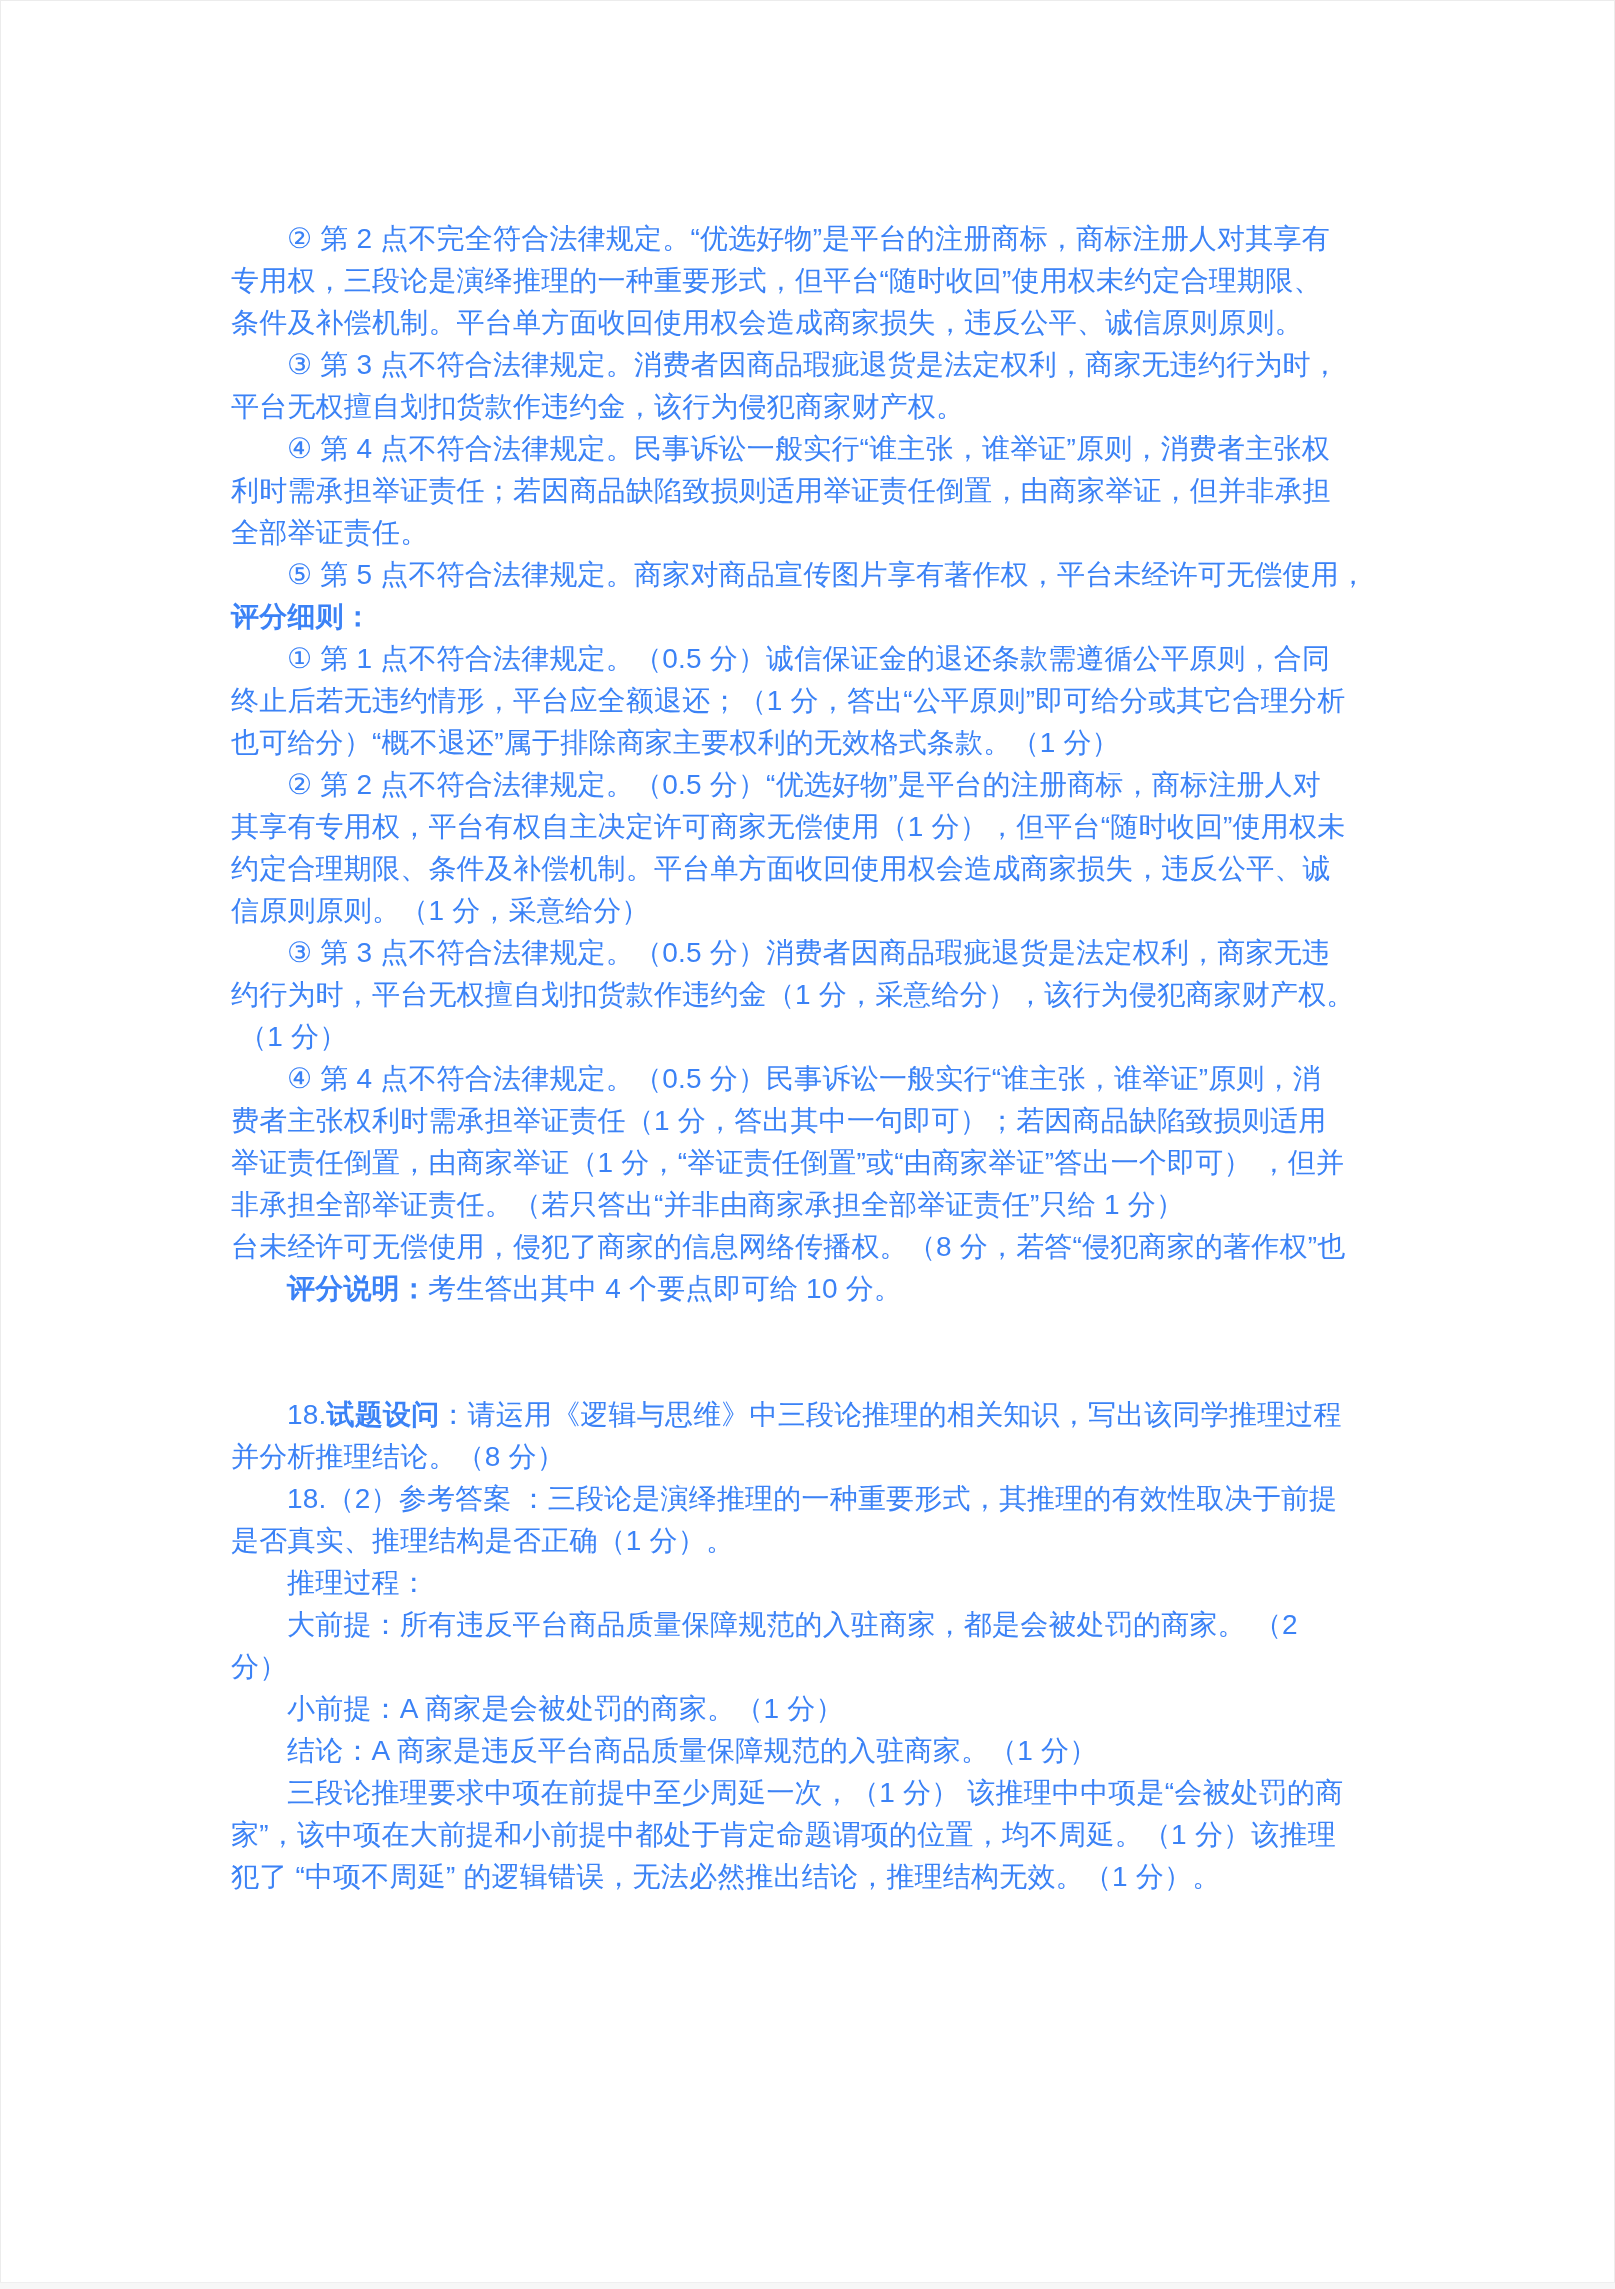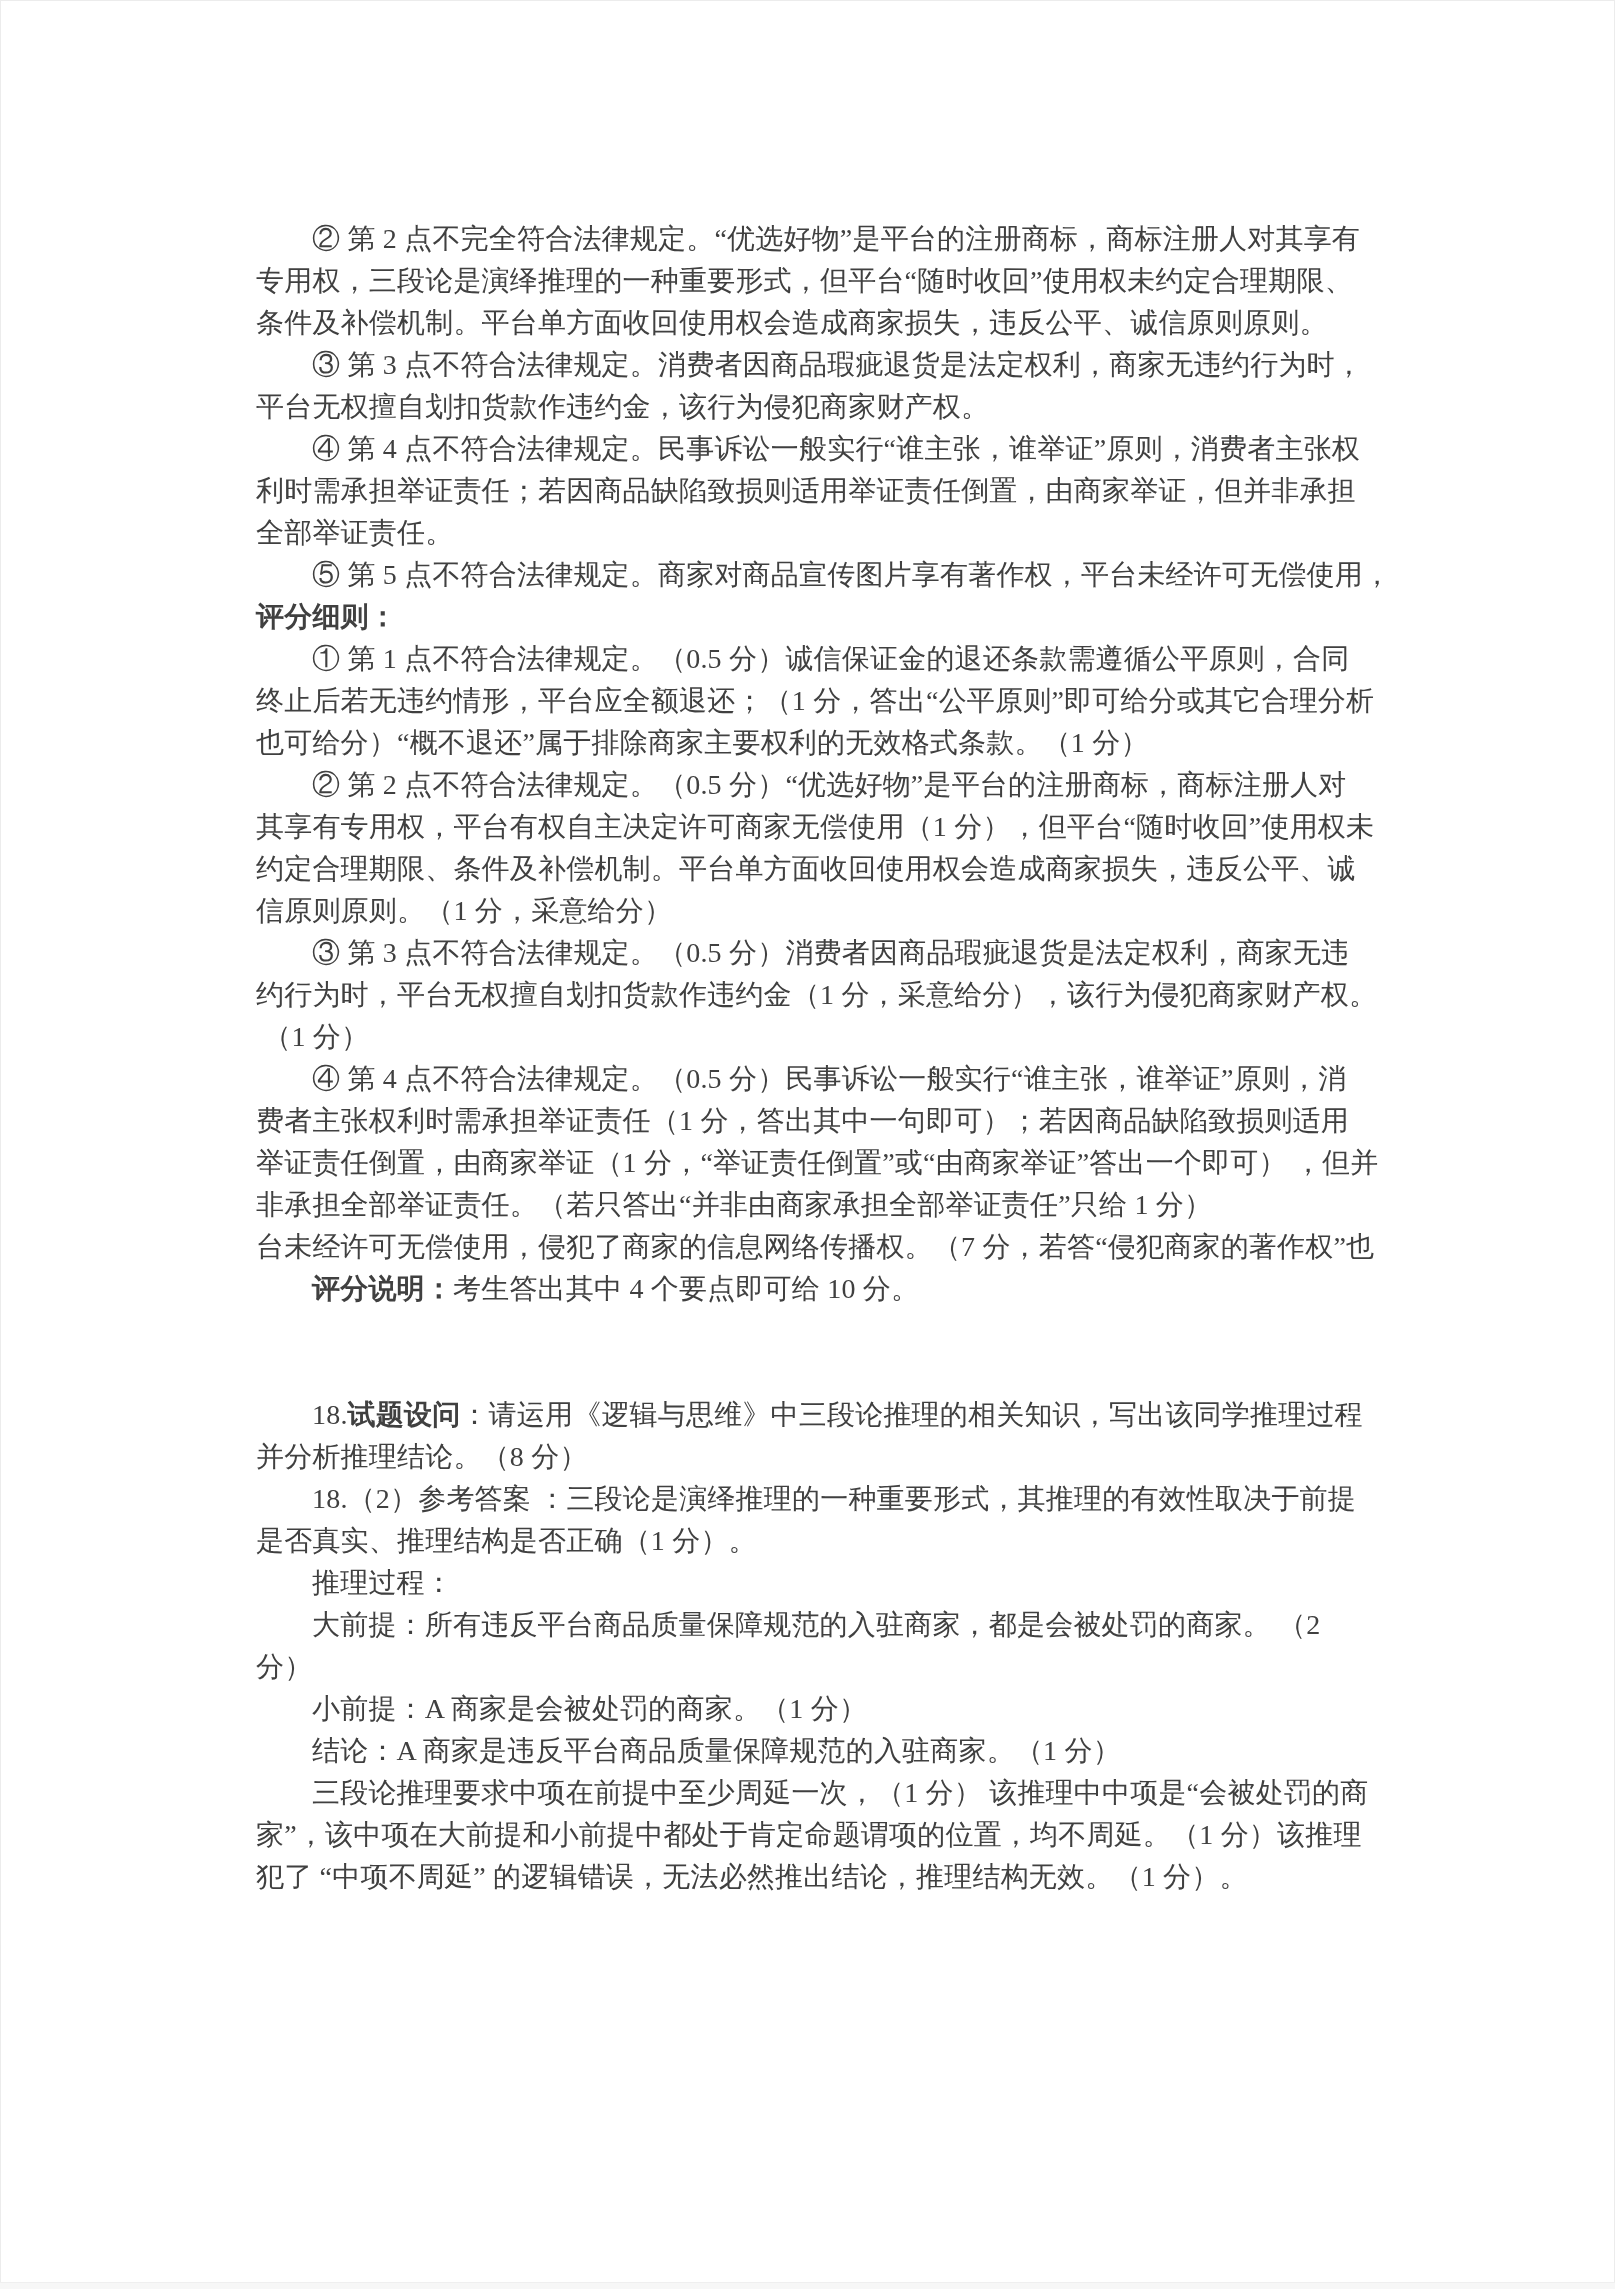--- a/index.html
+++ b/index.html
@@ -20,26 +20,25 @@
     position: absolute;
     bottom: 0;
     left: 0;
     width: 100%;
     height: 6.9px;
     background: #f7f7f7;
     border-top: 1px solid #efefef;
   }
   .text-block {
     position: absolute;
-    left: 256px;
+    left: 231px;
     top: 218px;
     width: 1161px;
     font-size: 28px;
-    color: #404040;
-    font-family: Liberation Serif, serif;
+    color: #3b82f6;
     -webkit-font-smoothing: antialiased;
   }
   .line {
     height: 42px;
     line-height: 42px;
     white-space: pre;
     letter-spacing: 0.2px;
   }
   .line.indent {
     padding-left: 56px;
@@ -70,21 +69,21 @@
       <div class="line"><span>其享有专用权，平台有权自主决定许可商家无偿使用（1 分），但平台“随时收回”使用权未</span></div>
       <div class="line"><span>约定合理期限、条件及补偿机制。平台单方面收回使用权会造成商家损失，违反公平、诚</span></div>
       <div class="line"><span>信原则原则。（1 分，采意给分）</span></div>
       <div class="line indent"><span>③ 第 3 点不符合法律规定。（0.5 分）消费者因商品瑕疵退货是法定权利，商家无违</span></div>
       <div class="line"><span>约行为时，平台无权擅自划扣货款作违约金（1 分，采意给分），该行为侵犯商家财产权。</span></div>
       <div class="line"><span> （1 分）</span></div>
       <div class="line indent"><span>④ 第 4 点不符合法律规定。（0.5 分）民事诉讼一般实行“谁主张，谁举证”原则，消</span></div>
       <div class="line"><span>费者主张权利时需承担举证责任（1 分，答出其中一句即可）；若因商品缺陷致损则适用</span></div>
       <div class="line"><span>举证责任倒置，由商家举证（1 分，“举证责任倒置”或“由商家举证”答出一个即可） ，但并</span></div>
       <div class="line"><span>非承担全部举证责任。（若只答出“并非由商家承担全部举证责任”只给 1 分）</span></div>
-      <div class="line"><span>台未经许可无偿使用，侵犯了商家的信息网络传播权。（7 分，若答“侵犯商家的著作权”也</span></div>
+      <div class="line"><span>台未经许可无偿使用，侵犯了商家的信息网络传播权。（8 分，若答“侵犯商家的著作权”也</span></div>
       <div class="line indent"><span class="run-bold">评分说明：</span><span>考生答出其中 4 个要点即可给 10 分。</span></div>
       <div class="line"><span></span></div>
       <div class="line"><span></span></div>
       <div class="line indent"><span>18.</span><span class="run-bold">试题设问</span><span>：请运用《逻辑与思维》中三段论推理的相关知识，写出该同学推理过程</span></div>
       <div class="line"><span>并分析推理结论。（8 分）</span></div>
       <div class="line indent"><span>18.（2）参考答案 ：三段论是演绎推理的一种重要形式，其推理的有效性取决于前提</span></div>
       <div class="line"><span>是否真实、推理结构是否正确（1 分）。</span></div>
       <div class="line indent"><span>推理过程：</span></div>
       <div class="line indent"><span>大前提：所有违反平台商品质量保障规范的入驻商家，都是会被处罚的商家。 （2</span></div>
       <div class="line"><span>分）</span></div>

